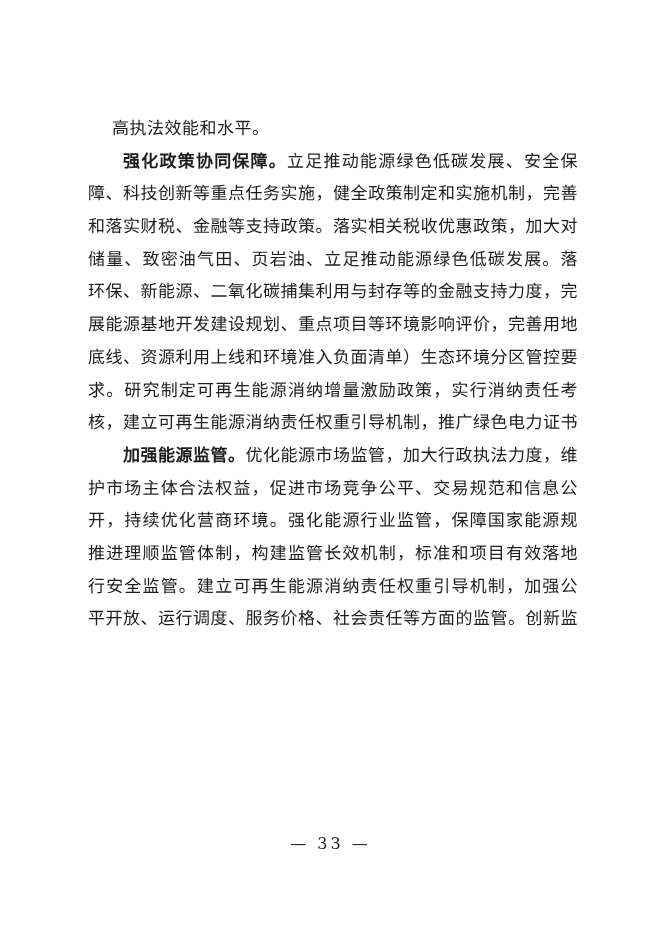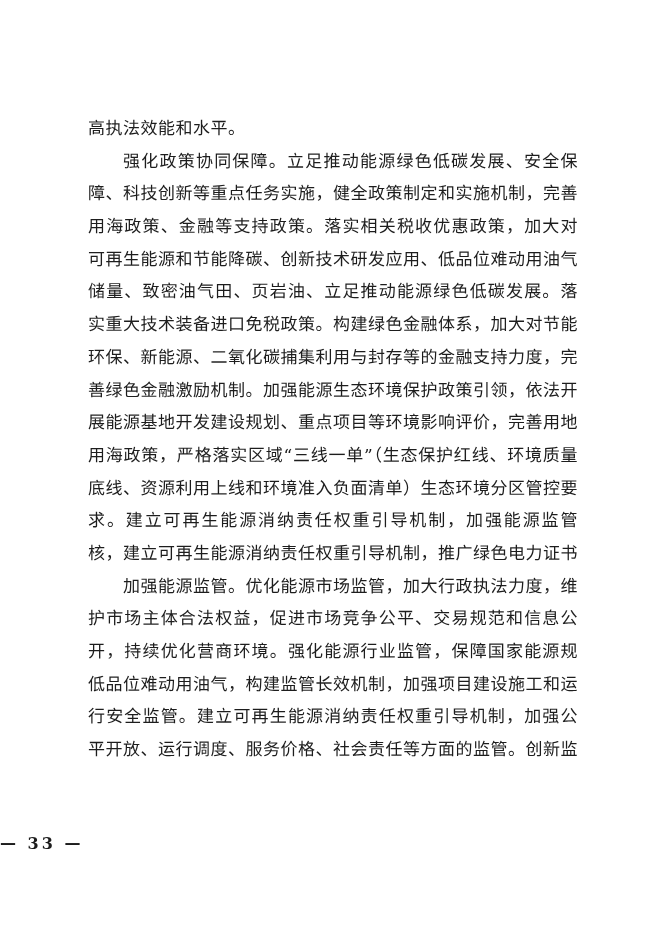--- a/index.html
+++ b/index.html
@@ -30,57 +30,53 @@
     text-align-last: justify;
     text-justify: inter-character;
     letter-spacing: 0.5px;
     overflow: hidden;
   }
   .line.indent {
     padding-left: 35px;
   }
   .line.para-end {
     text-align-last: left;
+    margin-left: 24px;
   }
   .line b {
-    font-weight: 400;
+    font-weight: 700;
   }
   .footer {
     position: absolute;
     top: 830px;
     left: 0;
     width: 100%;
     height: 28px;
     line-height: 28px;
-    text-align: left;
+    text-align: center;
     font-size: 16px;
     letter-spacing: 3px;
-    font-weight: bold;
   }
 </style>
 </head>
 <body>
 
 <div class="page">
   <div class="text-block">
       <div class="line para-end">高执法效能和水平。</div>
       <div class="line indent"><b>强化政策协同保障。</b>立足推动能源绿色低碳发展、安全保</div>
       <div class="line">障、科技创新等重点任务实施，健全政策制定和实施机制，完善</div>
-      <div class="line">用海政策、金融等支持政策。落实相关税收优惠政策，加大对</div>
-      <div class="line">可再生能源和节能降碳、创新技术研发应用、低品位难动用油气</div>
+      <div class="line">和落实财税、金融等支持政策。落实相关税收优惠政策，加大对</div>
       <div class="line">储量、致密油气田、页岩油、立足推动能源绿色低碳发展。落</div>
-      <div class="line">实重大技术装备进口免税政策。构建绿色金融体系，加大对节能</div>
       <div class="line">环保、新能源、二氧化碳捕集利用与封存等的金融支持力度，完</div>
-      <div class="line">善绿色金融激励机制。加强能源生态环境保护政策引领，依法开</div>
       <div class="line">展能源基地开发建设规划、重点项目等环境影响评价，完善用地</div>
-      <div class="line">用海政策，严格落实区域“三线一单”（生态保护红线、环境质量</div>
       <div class="line">底线、资源利用上线和环境准入负面清单）生态环境分区管控要</div>
-      <div class="line">求。建立可再生能源消纳责任权重引导机制，加强能源监管</div>
+      <div class="line">求。研究制定可再生能源消纳增量激励政策，实行消纳责任考</div>
       <div class="line">核，建立可再生能源消纳责任权重引导机制，推广绿色电力证书</div>
       <div class="line indent"><b>加强能源监管。</b>优化能源市场监管，加大行政执法力度，维</div>
       <div class="line">护市场主体合法权益，促进市场竞争公平、交易规范和信息公</div>
       <div class="line">开，持续优化营商环境。强化能源行业监管，保障国家能源规</div>
-      <div class="line">低品位难动用油气，构建监管长效机制，加强项目建设施工和运</div>
+      <div class="line">推进理顺监管体制，构建监管长效机制，标准和项目有效落地</div>
       <div class="line">行安全监管。建立可再生能源消纳责任权重引导机制，加强公</div>
       <div class="line">平开放、运行调度、服务价格、社会责任等方面的监管。创新监</div>
     </div>
   <div class="footer">— 33 —</div>
 </div>
 
 </body></html>

